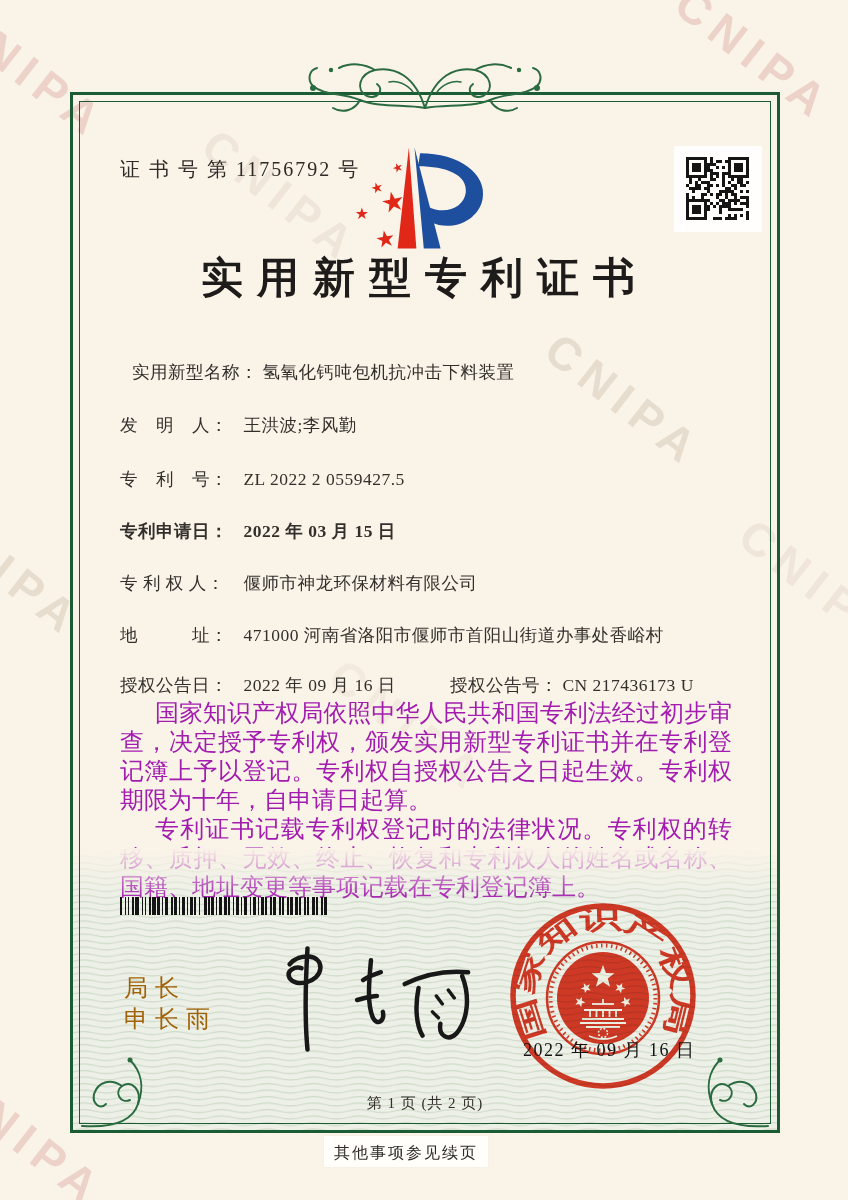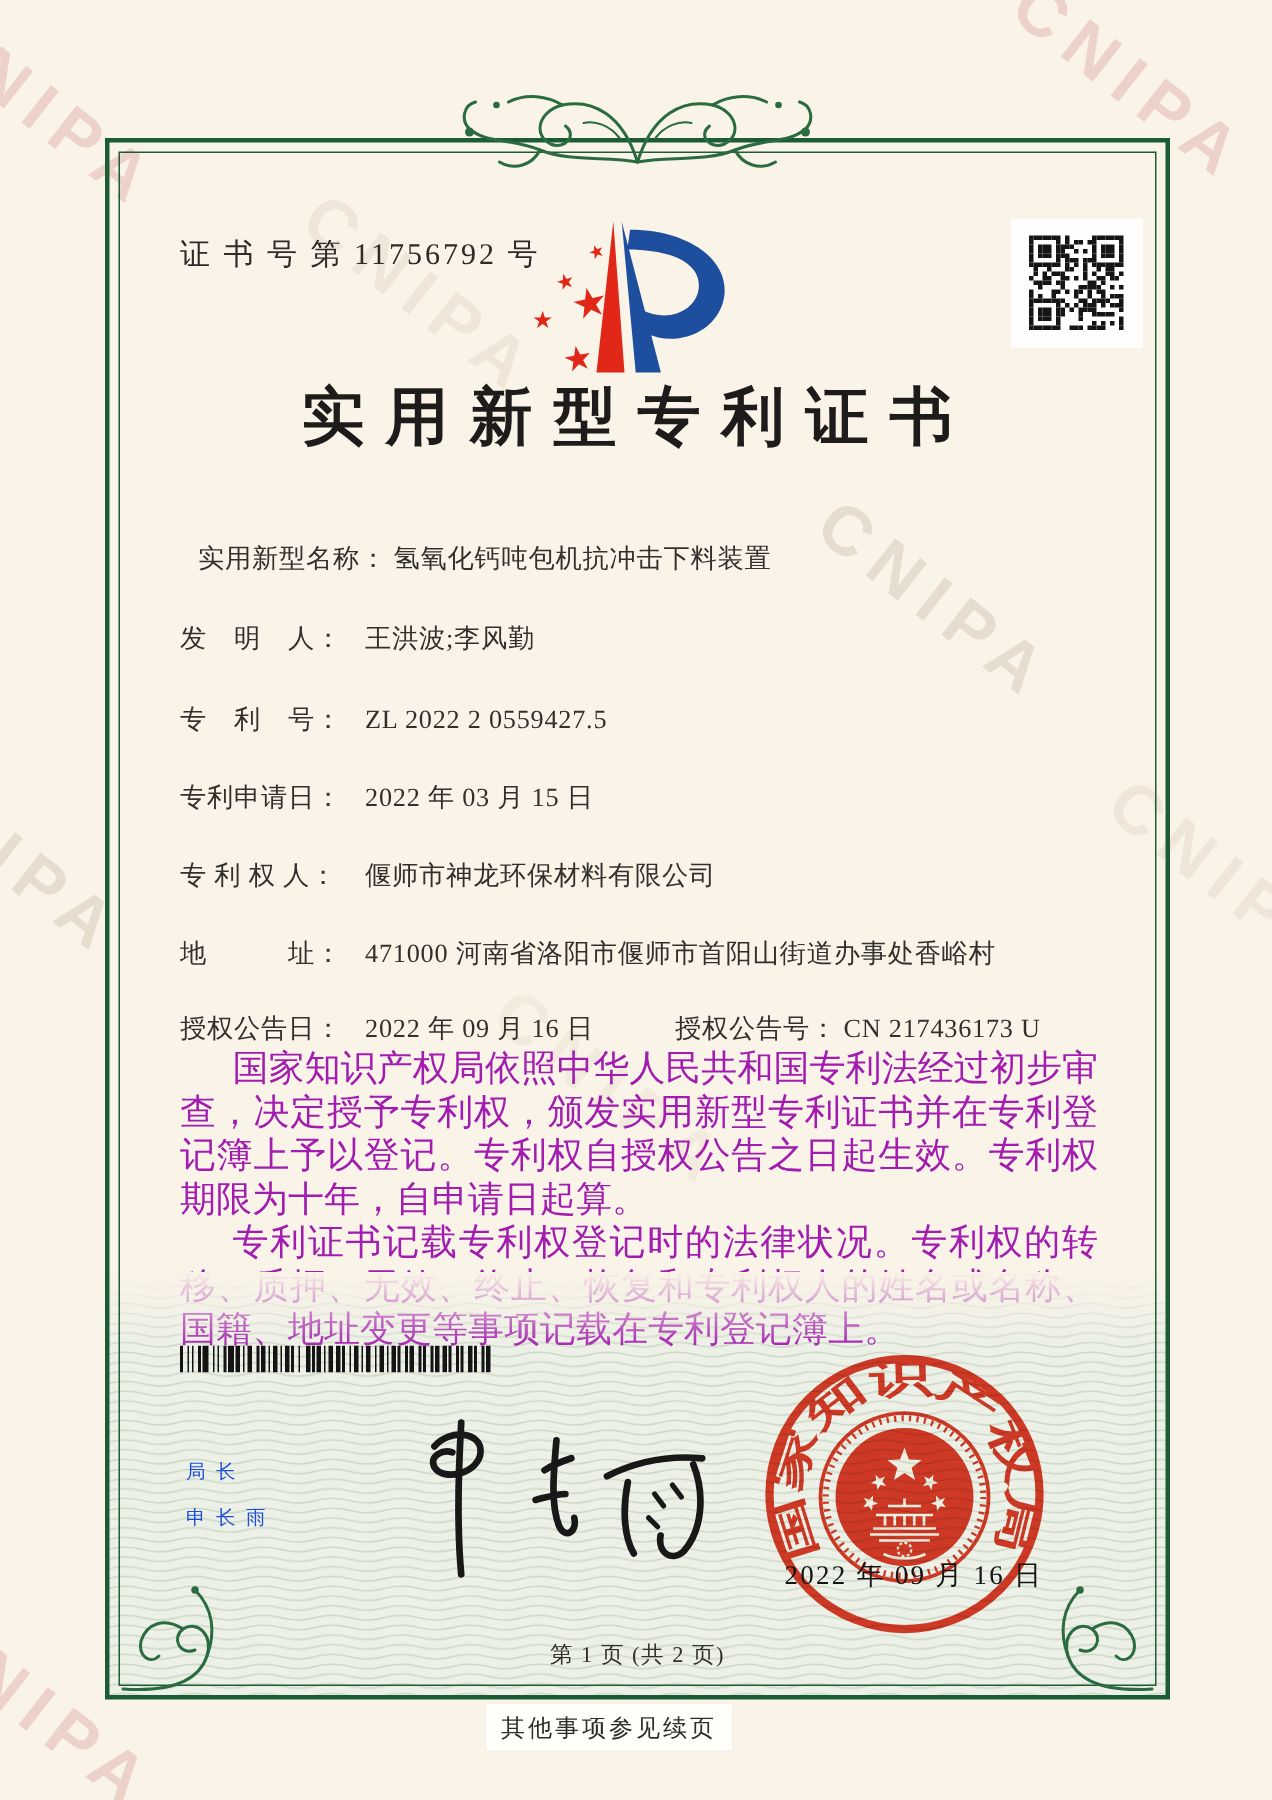--- a/index.html
+++ b/index.html
@@ -23,21 +23,21 @@
   .cert-no{left:120px;top:156px;font-size:20px;letter-spacing:2px;color:#2e2a26;}
   .title{left:70px;top:250px;width:710px;text-align:center;font-size:42px;font-weight:bold;letter-spacing:14px;color:#1e1c1a;}
   .field-row{left:120px;width:640px;font-size:17.5px;color:#33302c;white-space:nowrap;}
   .field-label{display:inline-block;min-width:119px;letter-spacing:0.5px;}
   .field-value{letter-spacing:0.5px;}
   .grant-no{left:450px;font-size:17.5px;color:#33302c;white-space:nowrap;}
   .paras{left:120px;top:699px;width:612px;font-size:24px;line-height:29px;color:#a21caf;text-align:justify;}
   .paras p{margin:0;text-indent:35px;}
   .band-fade{left:72px;top:848px;width:706px;height:52px;background:linear-gradient(180deg,#faf3e8 0%,rgba(250,243,232,0) 100%);z-index:1;}
   .barcode{left:120px;top:897px;width:220px;height:18px;font-size:0;white-space:nowrap;overflow:hidden;z-index:2;}
-  .sig-label{left:124px;font-size:13px;letter-spacing:7px;color:#1d4ed8;z-index:2;}
+  .sig-label{left:124px;font-size:24px;letter-spacing:7px;color:#a16207;z-index:2;}
   .seal-date{left:523px;top:1038px;font-size:18px;letter-spacing:1.5px;color:#141414;z-index:4;}
   .page-footer{left:70px;top:1094px;width:710px;text-align:center;font-size:15px;letter-spacing:1px;color:#33302c;z-index:2;}
   .note-box{
     left:324px;top:1136px;width:164px;height:31px;background:#fffefa;
     text-align:center;line-height:33px;font-size:16px;letter-spacing:2px;color:#2f2c28;z-index:7;
     box-shadow:0 0 2px rgba(0,0,0,0.04);
   }
   .qr-box{left:674px;top:146px;width:88px;height:86px;background:#fffefc;z-index:2;}
   .qr-grid{position:absolute;left:12px;top:11px;display:grid;grid-template-columns:repeat(21,3px);grid-template-rows:repeat(21,3px);}
   .qr-grid span{width:3px;height:3px;}
@@ -570,21 +570,21 @@
     <span class="field-value">氢氧化钙吨包机抗冲击下料装置</span>
   </div>
   <div class="abs field-row" style="top:413px;">
     <span class="field-label">发　明　人：</span>
     <span class="field-value">王洪波;李风勤</span>
   </div>
   <div class="abs field-row" style="top:467px;">
     <span class="field-label">专　利　号：</span>
     <span class="field-value">ZL 2022 2 0559427.5</span>
   </div>
-  <div class="abs field-row" style="top:519px;">
+  <div class="abs field-row" style="top:519px;font-weight:bold;">
     <span class="field-label">专利申请日：</span>
     <span class="field-value">2022 年 03 月 15 日</span>
   </div>
   <div class="abs field-row" style="top:571px;">
     <span class="field-label">专 利 权 人：</span>
     <span class="field-value">偃师市神龙环保材料有限公司</span>
   </div>
   <div class="abs field-row" style="top:623px;">
     <span class="field-label">地　　　址：</span>
     <span class="field-value">471000 河南省洛阳市偃师市首阳山街道办事处香峪村</span>

